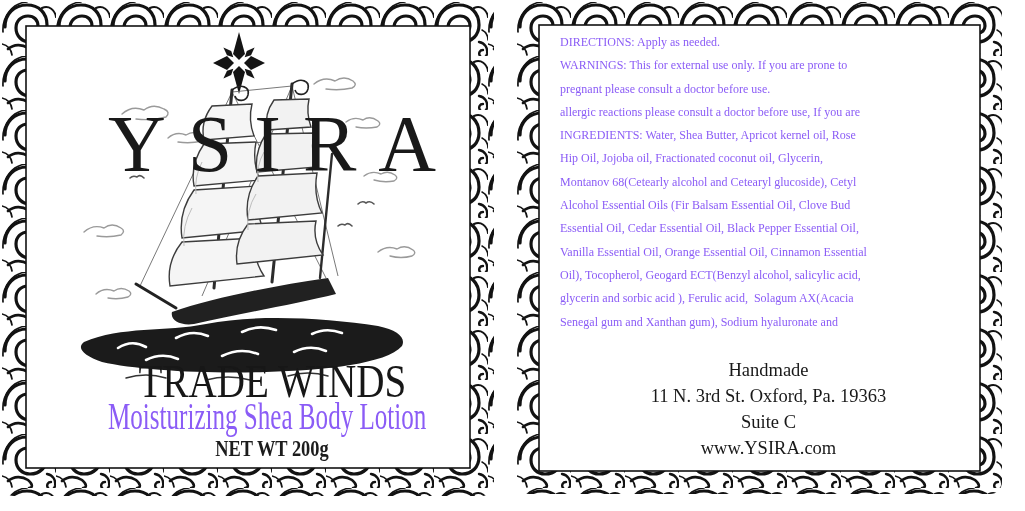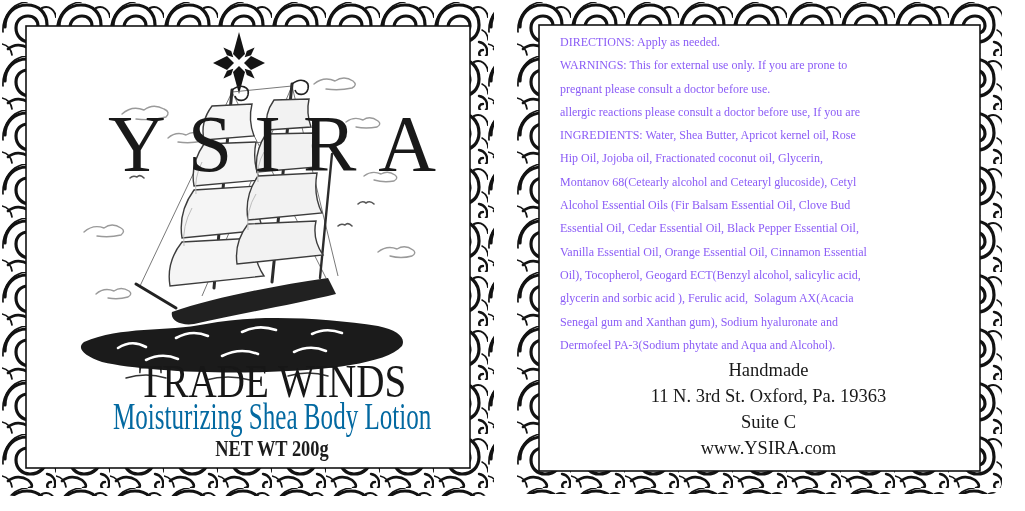--- a/index.html
+++ b/index.html
@@ -12,22 +12,22 @@
   .panel{position:absolute;background:transparent;}
   .panel-left{left:24px;top:24px;width:492px;height:442px;}
   .panel-right{left:22px;top:23px;width:441px;height:446px;}
   .scene{position:absolute;left:0;top:0;z-index:1;}
   .brand{position:absolute;left:0;top:78px;width:100%;z-index:2;text-align:center;
          font-size:80px;line-height:1;letter-spacing:22px;padding-left:22px;box-sizing:border-box;
          color:#191919;}
   .product{position:absolute;left:0;top:333px;width:100%;z-index:2;text-align:center;
            font-size:46px;line-height:1;color:#171717;}
   .product .squeeze{display:inline-block;transform:scaleX(.85);transform-origin:center;}
-  .subtitle{position:absolute;left:0;top:371px;width:100%;z-index:2;text-align:center;
-            font-size:38px;line-height:1;color:#0369a1;}
+  .subtitle{position:absolute;left:0;top:371px;width:100%;z-index:2;
+            font-size:38px;line-height:1;color:#8b5cf6;}
   .subtitle .squeeze{display:inline-block;transform:scaleX(.66);transform-origin:center;}
   .netwt{position:absolute;left:0;top:411px;width:100%;z-index:2;text-align:center;
          font-size:23px;line-height:1;color:#1c1c1c;font-weight:bold;}
   .netwt .squeeze{display:inline-block;transform:scaleX(.8);transform-origin:center;}
   .bodytext{position:absolute;left:21px;top:6px;width:425px;}
   .bodyline{white-space:pre;font-size:12px;line-height:23.3px;color:#8b5cf6;}
   .footer{position:absolute;left:9px;top:332px;width:100%;text-align:center;}
   .footline{font-size:18.5px;line-height:26px;white-space:pre;color:#181818;}
 </style>
 </head>
@@ -188,21 +188,20 @@
         <div class="bodyline">allergic reactions please consult a doctor before use, If you are</div>
         <div class="bodyline">INGREDIENTS: Water, Shea Butter, Apricot kernel oil, Rose</div>
         <div class="bodyline">Hip Oil, Jojoba oil, Fractionated coconut oil, Glycerin,</div>
         <div class="bodyline">Montanov 68(Cetearly alcohol and Cetearyl glucoside), Cetyl</div>
         <div class="bodyline">Alcohol Essential Oils (Fir Balsam Essential Oil, Clove Bud</div>
         <div class="bodyline">Essential Oil, Cedar Essential Oil, Black Pepper Essential Oil,</div>
         <div class="bodyline">Vanilla Essential Oil, Orange Essential Oil, Cinnamon Essential</div>
         <div class="bodyline">Oil), Tocopherol, Geogard ECT(Benzyl alcohol, salicylic acid,</div>
         <div class="bodyline">glycerin and sorbic acid ), Ferulic acid,  Solagum AX(Acacia</div>
         <div class="bodyline">Senegal gum and Xanthan gum), Sodium hyaluronate and</div>
-        <div class="bodyline">Dermofeel PA-3(Sodium phytate and Aqua and Alcohol).</div>
       </div>
       <div class="footer">
         <div class="footline">Handmade</div>
         <div class="footline">11 N. 3rd St. Oxford, Pa. 19363</div>
         <div class="footline">Suite C</div>
         <div class="footline">www.YSIRA.com</div>
       </div>
     </div>
   </section>
 

